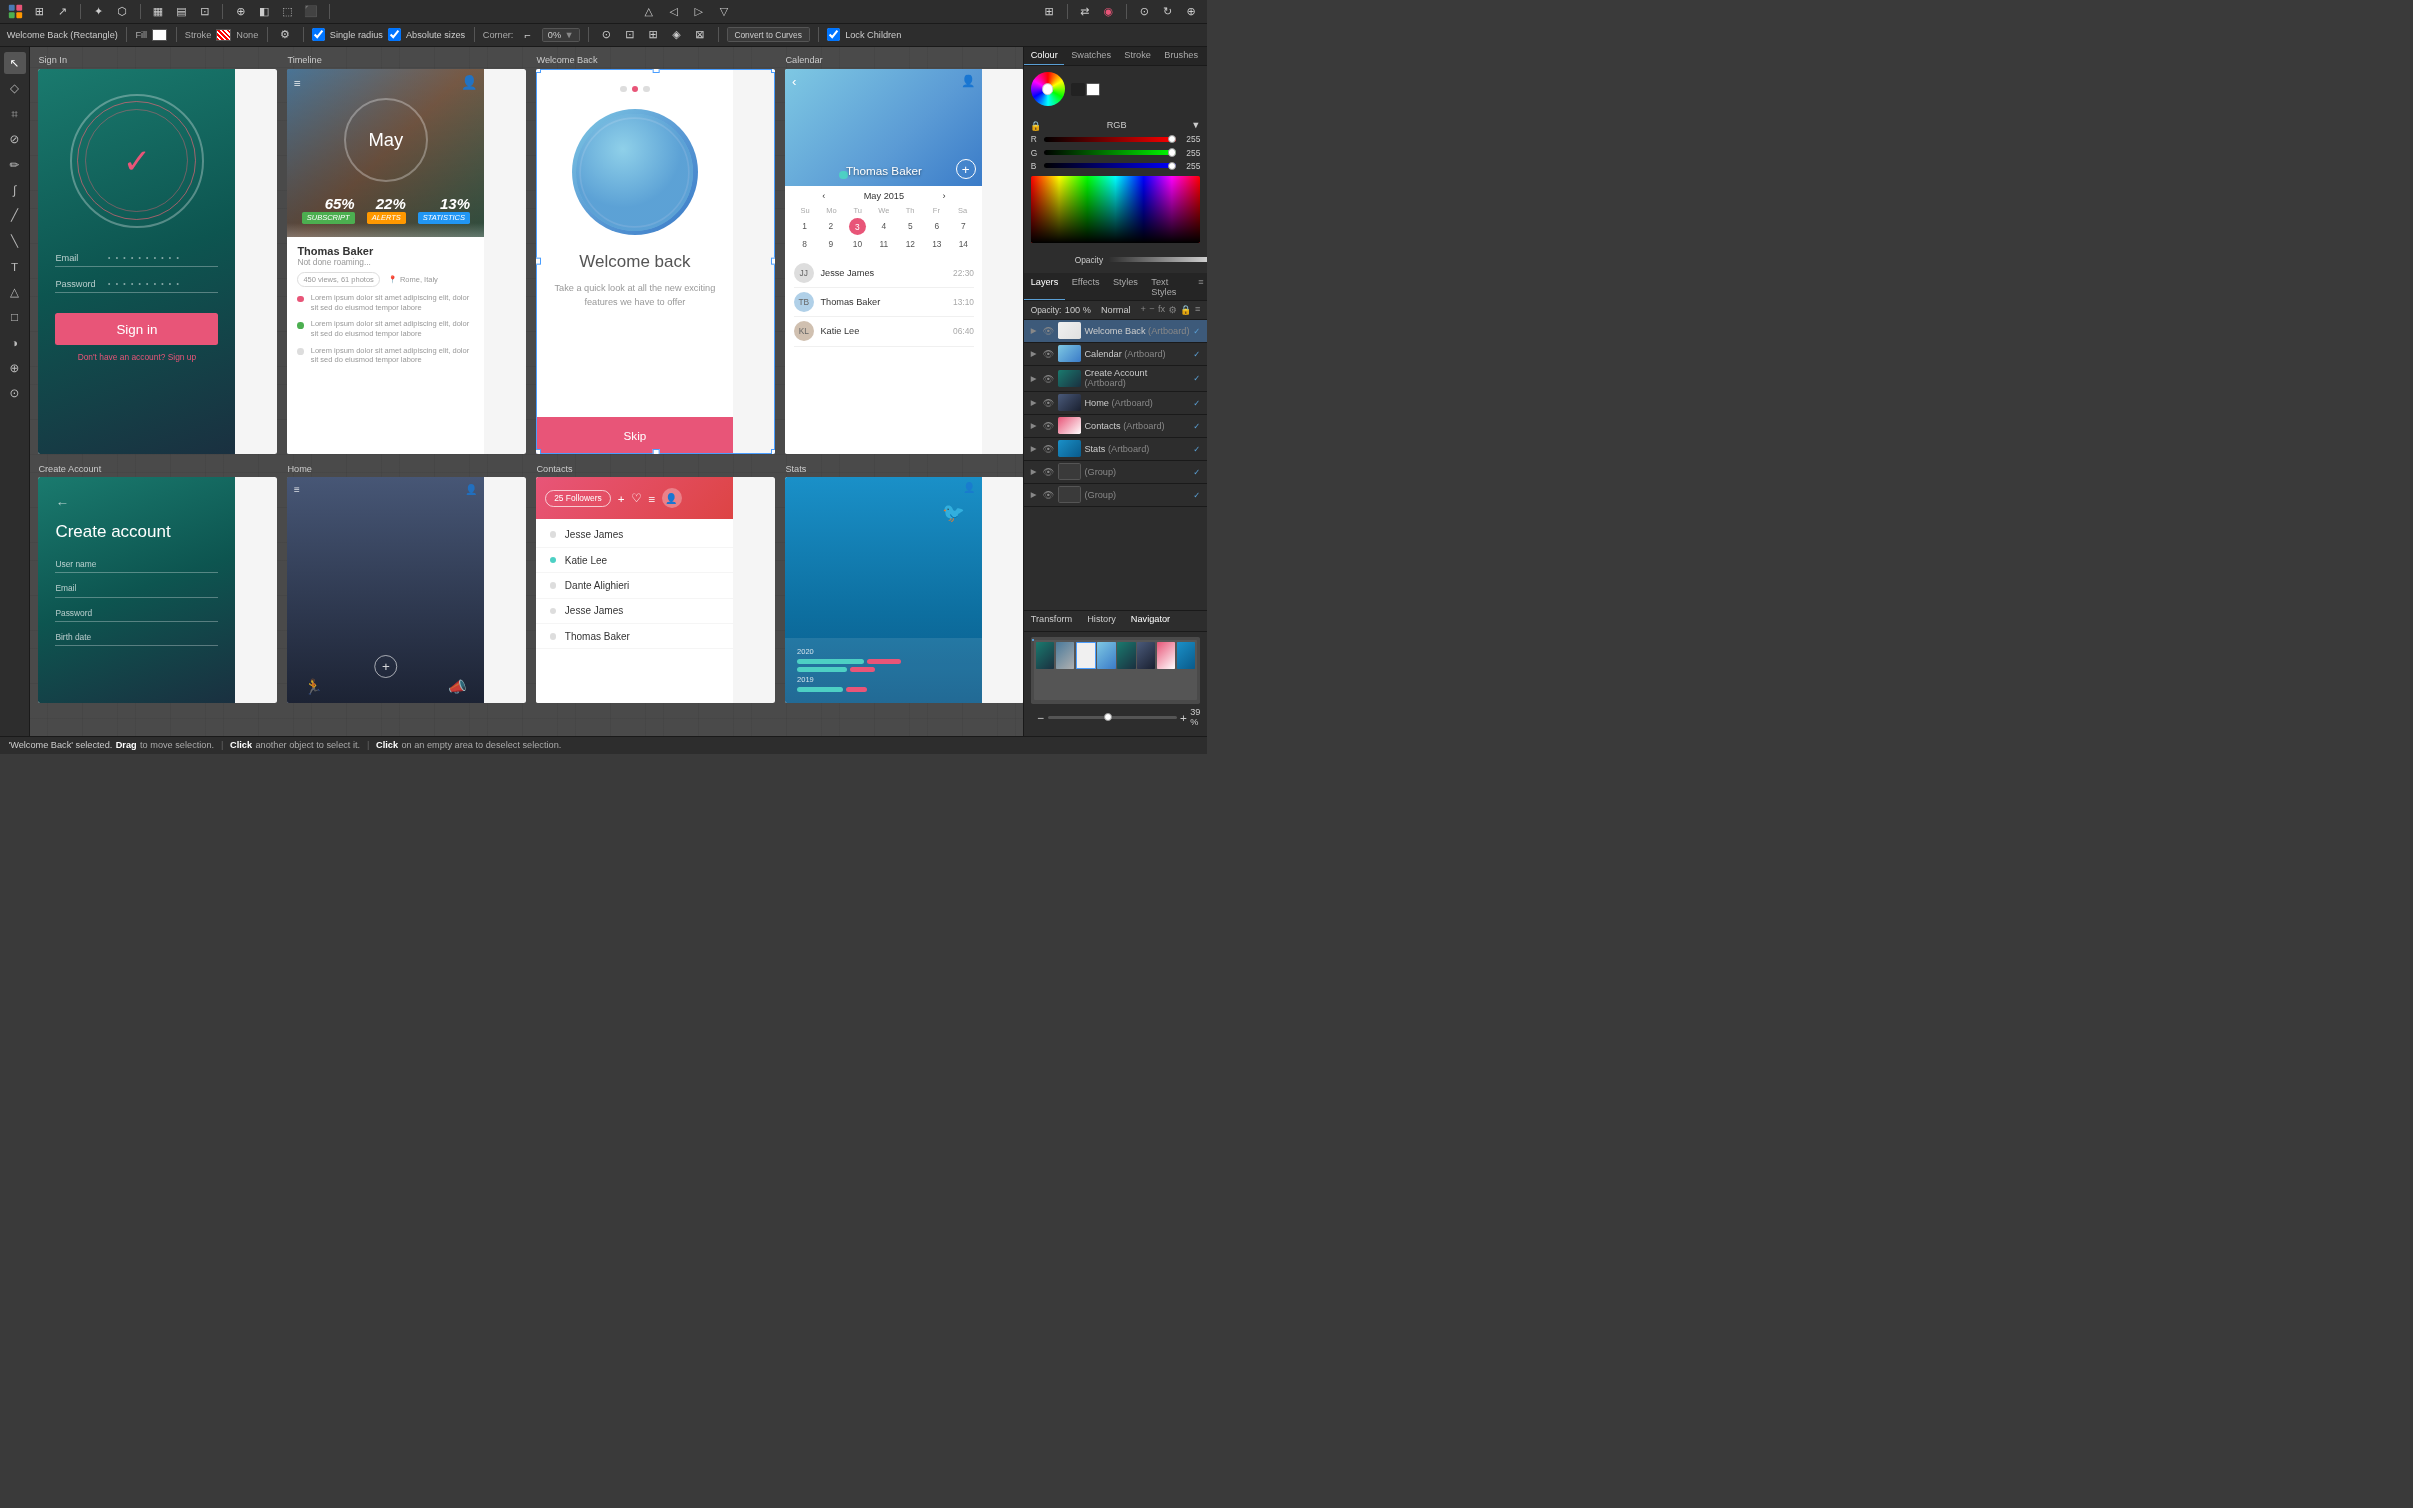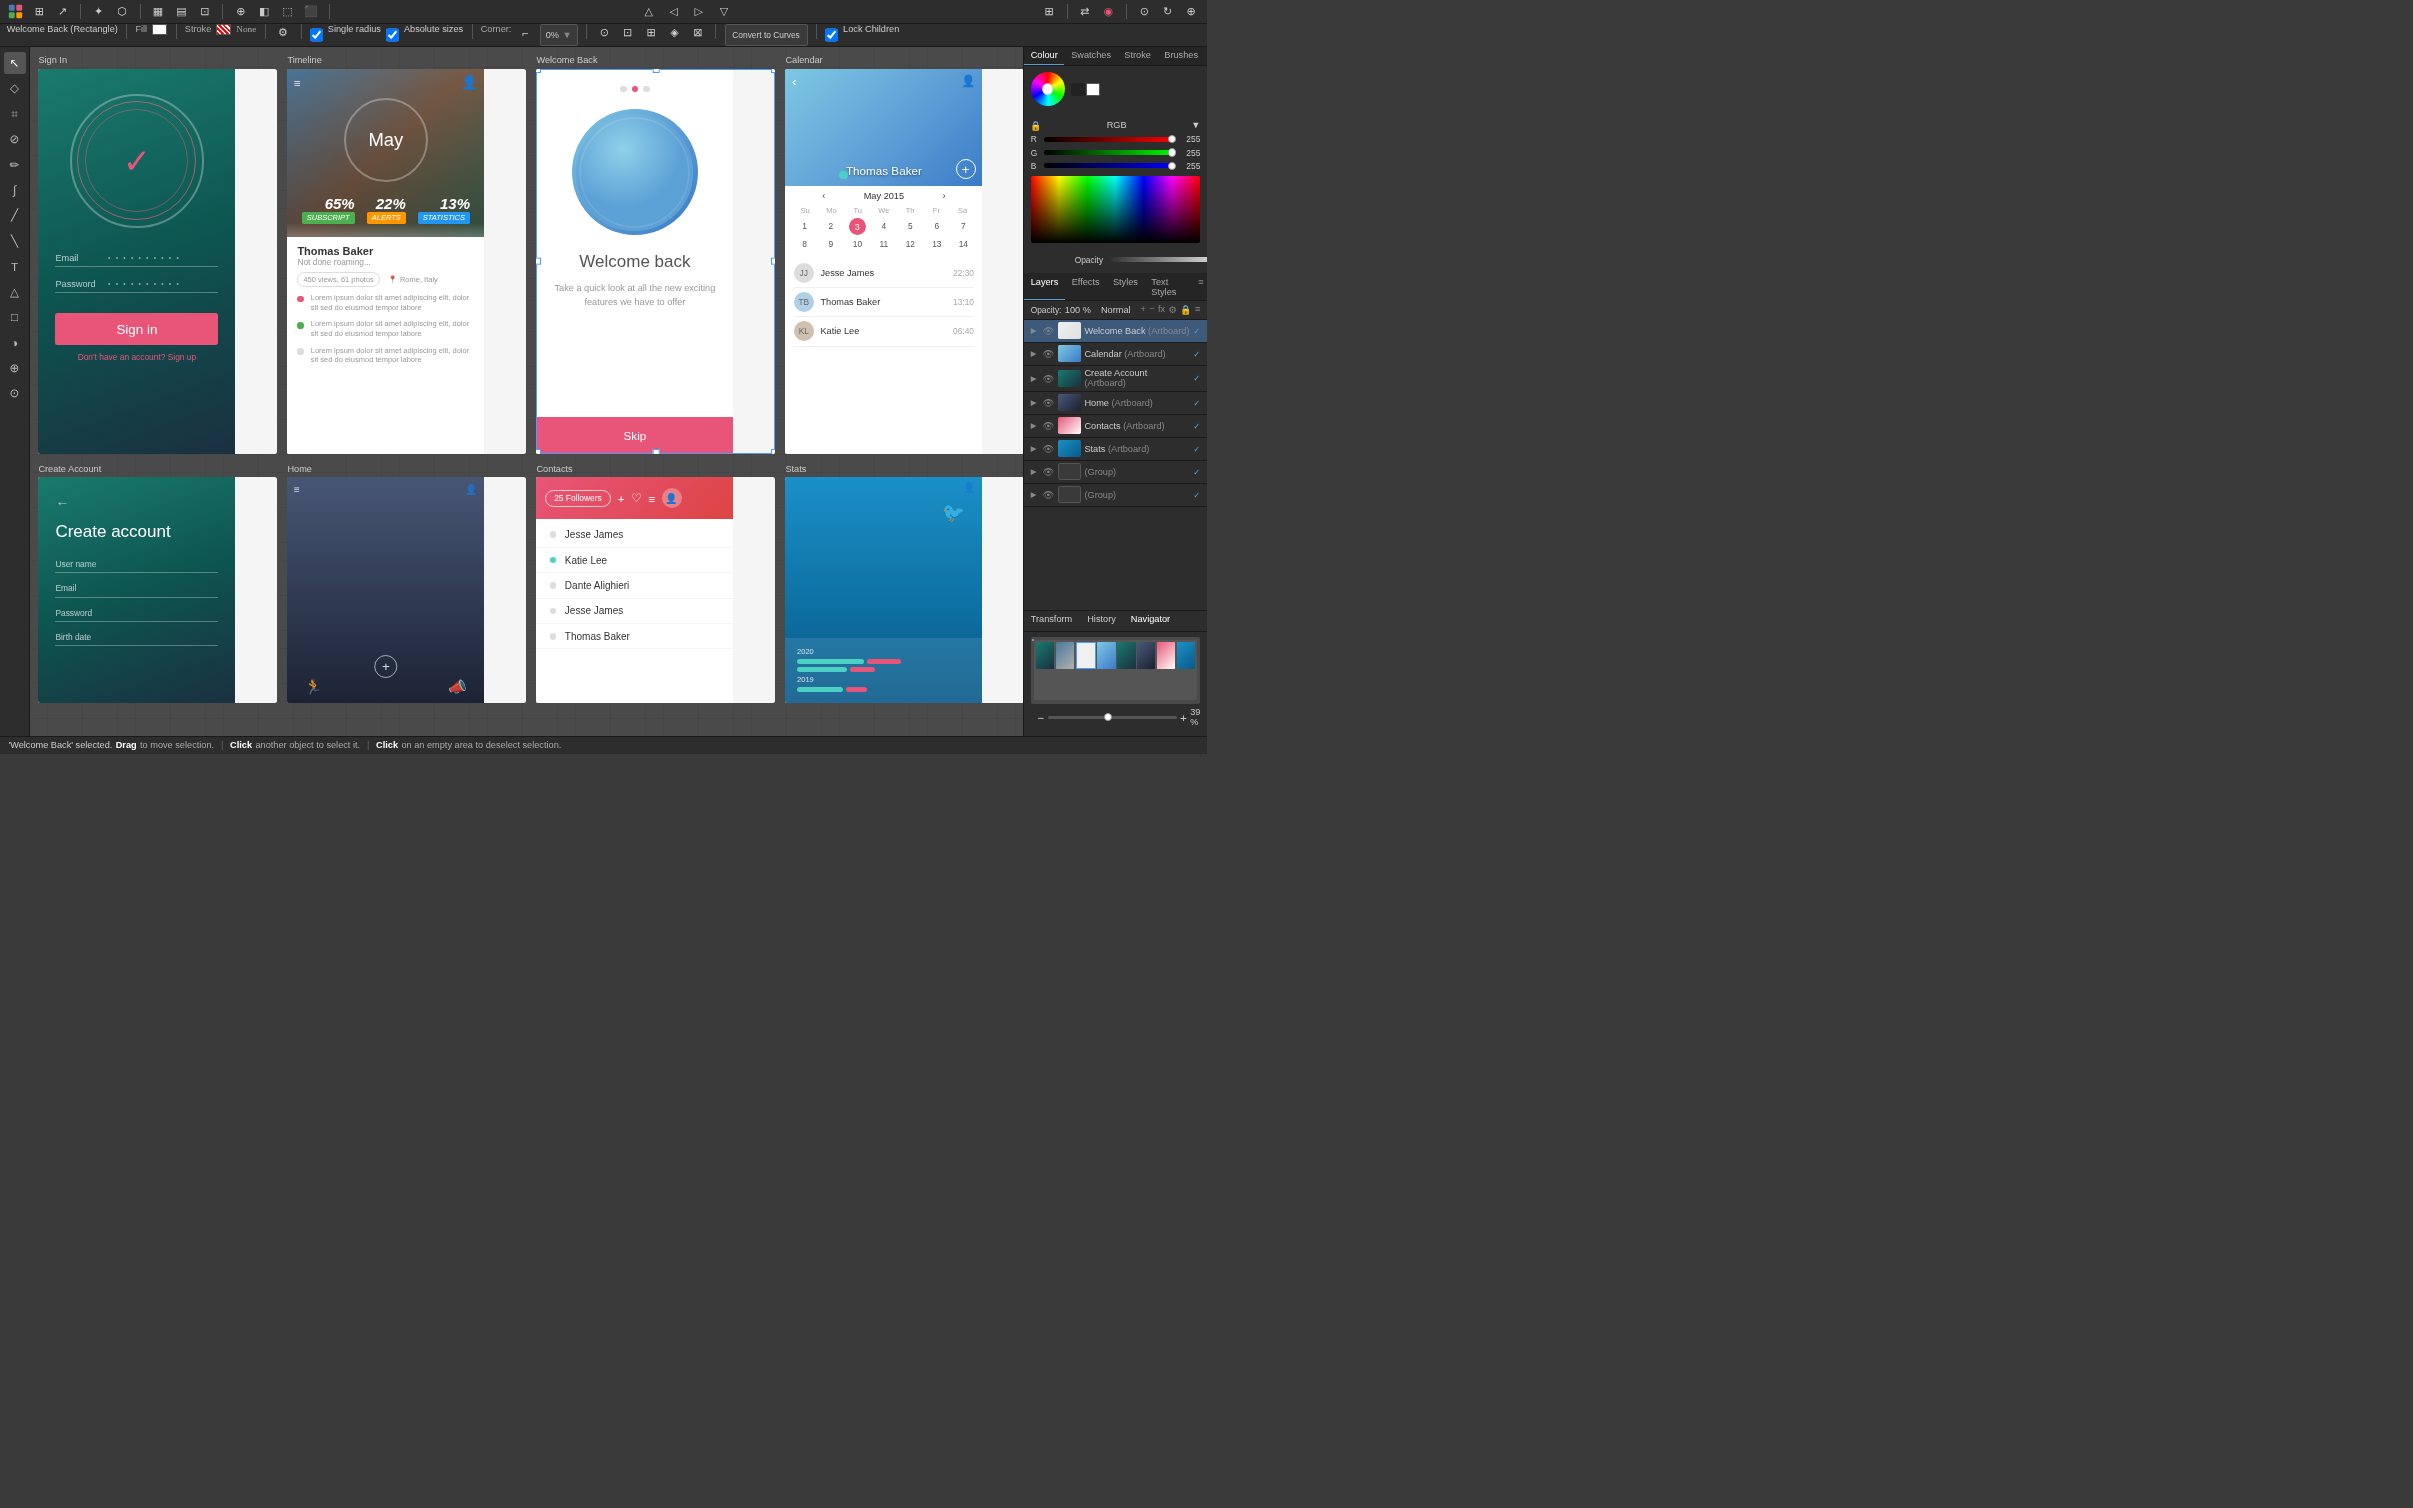--- a/index.html
+++ b/index.html
@@ -20,20 +20,21 @@
       display: flex; align-items: center; justify-content: center;
       color: #ccc; font-size: 11px; cursor: pointer;
     }
     .toolbar-sep { width: 0.8px; height: 15px; background: #555; margin: 0 3.4px; }
 
     
     #prop-bar {
       height: 23.5px;
       background: #2d2d2d;
       display: flex;
+      align-items: center;
       padding: 0 6.7px;
       gap: 5px;
       border-bottom: 0.8px solid #1a1a1a;
       font-size: 9.2px;
       color: #ccc;
     }
     .prop-swatch { width: 15px; height: 11.7px; border: 0.8px solid #555; }
     .prop-label { color: #aaa; }
 
     
@@ -720,21 +721,21 @@
 </div>
 
 <div id="prop-bar">
   <span style="color:#ccc;">Welcome Back (Rectangle)</span>
   <div class="toolbar-sep"></div>
   <span class="prop-label">Fill</span>
   <div class="prop-swatch" style="background:white;"></div>
   <div class="toolbar-sep"></div>
   <span class="prop-label">Stroke</span>
   <div class="prop-swatch" style="background: repeating-linear-gradient(45deg, #f00, #f00 1.7px, #fff 1.7px, #fff 3.4px);"></div>
-  <span style="color:#aaa;font-family:Liberation Serif, serif;">None</span>
+  <span style="color:#aaa;">None</span>
   <div class="toolbar-sep"></div>
   <div class="toolbar-icon">⚙</div>
   <div class="toolbar-sep"></div>
   <input type="checkbox" checked="" style="">
   <span>Single radius</span>
   <input type="checkbox" checked="" style="">
   <span>Absolute sizes</span>
   <div class="toolbar-sep"></div>
   <span class="prop-label">Corner:</span>
   <div class="toolbar-icon">⌐</div>

